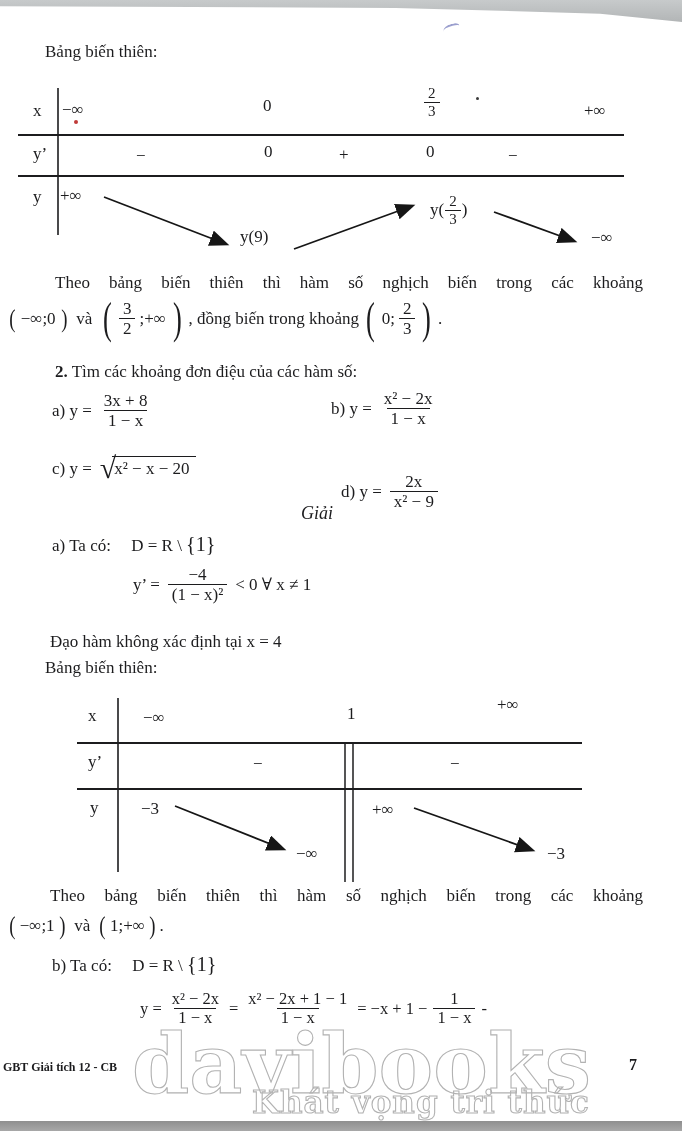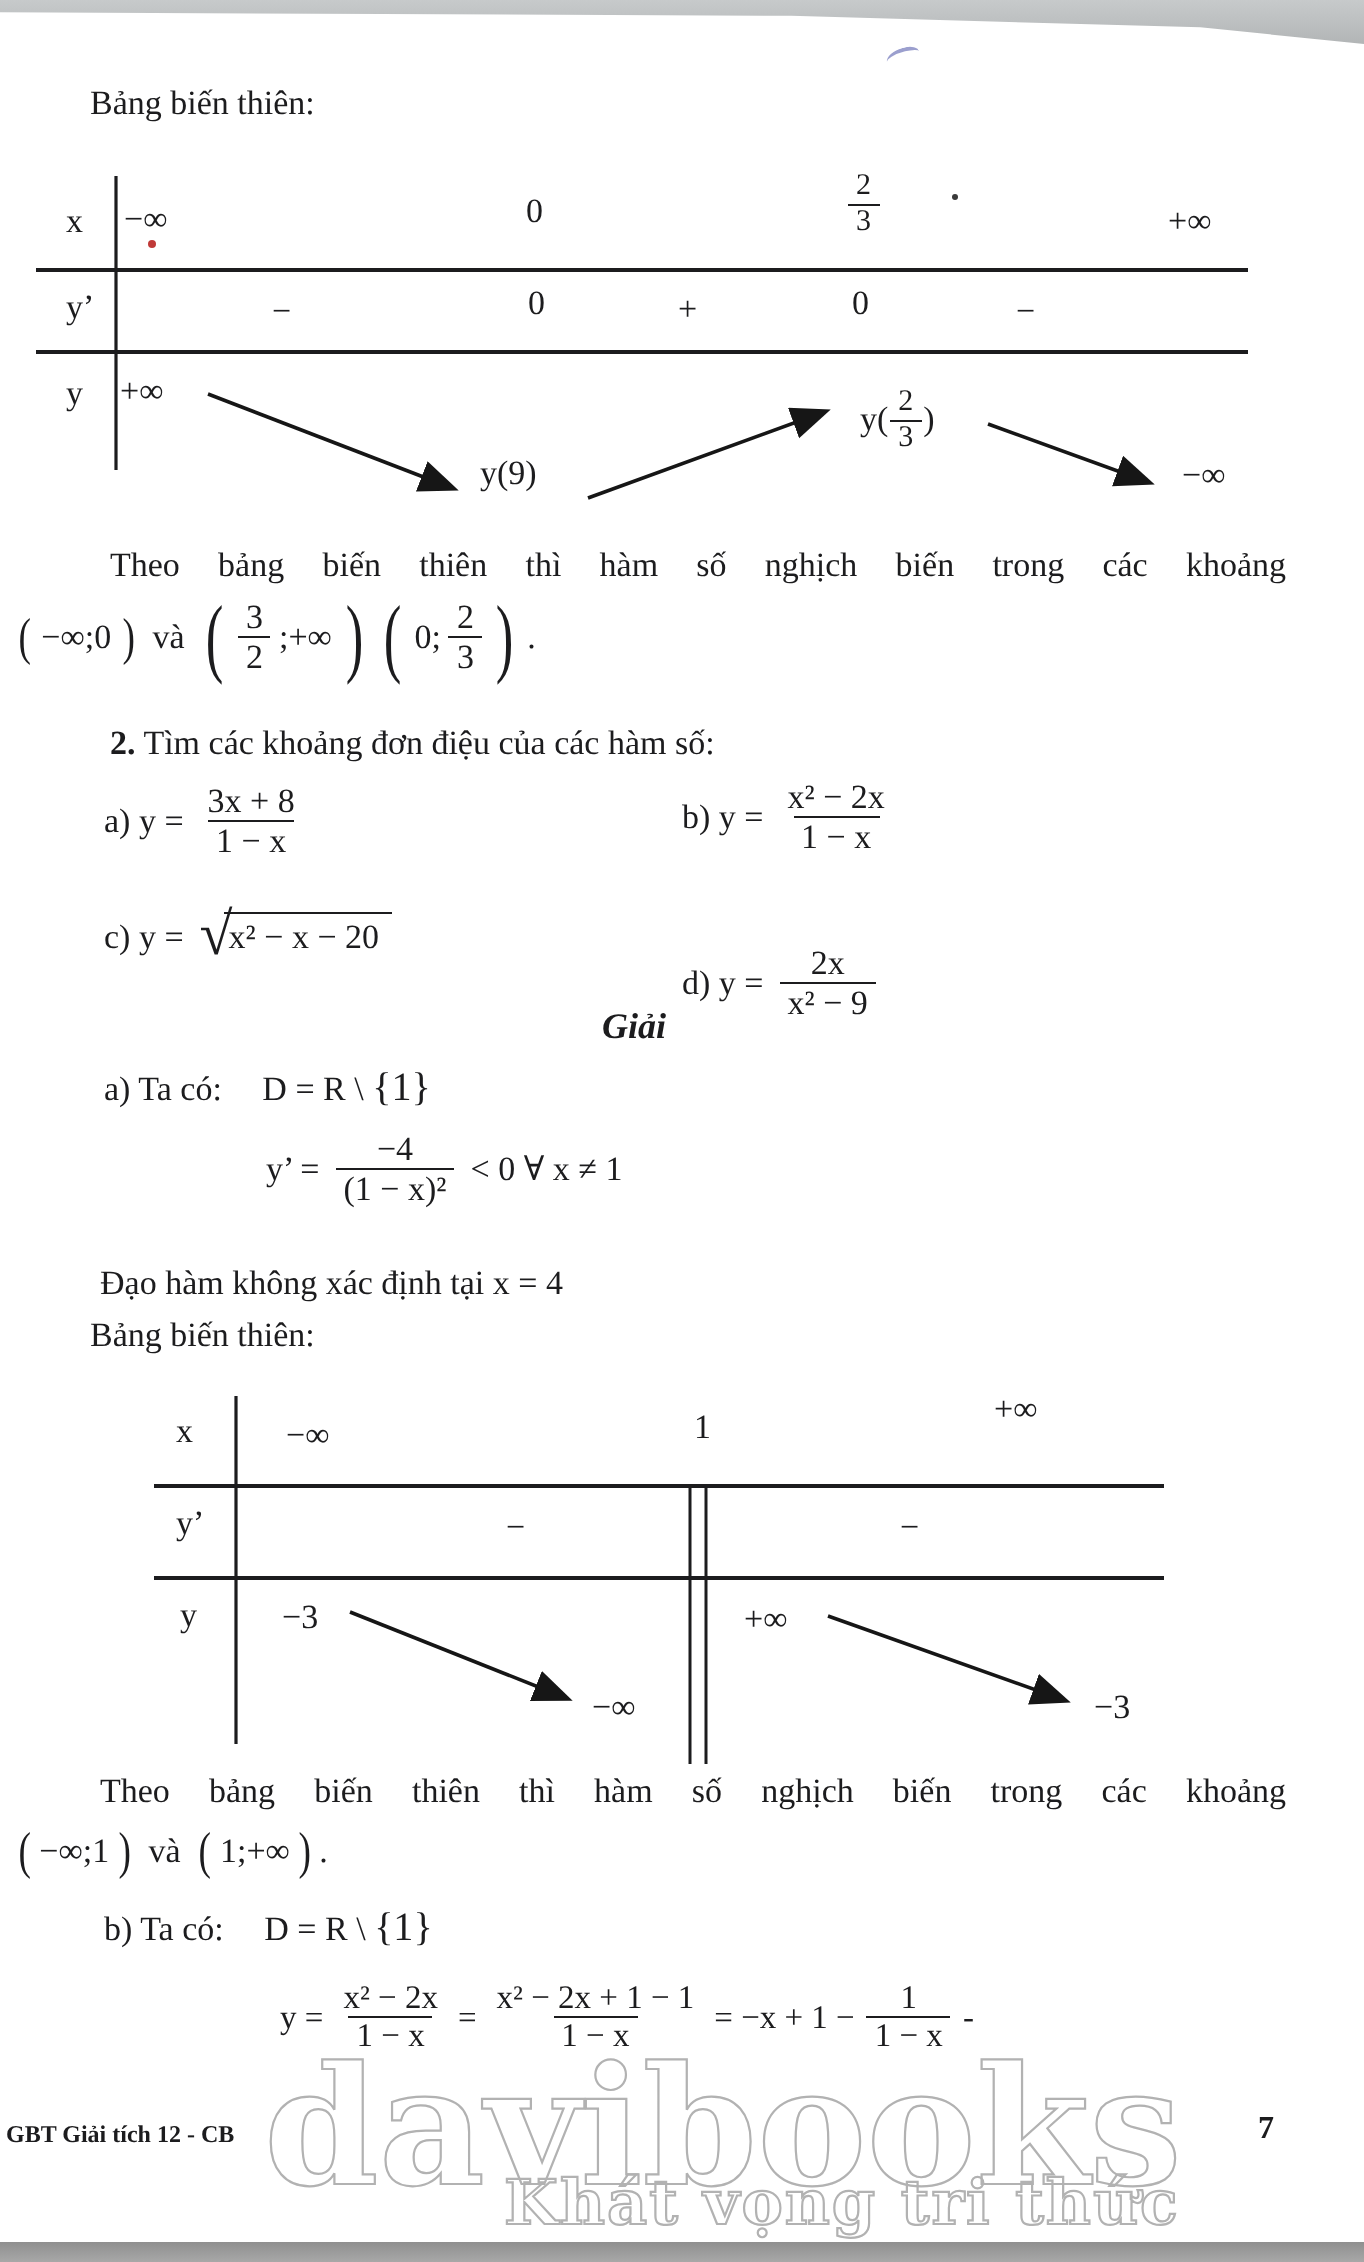--- a/index.html
+++ b/index.html
@@ -35,21 +35,21 @@
     border-top:2px solid rgba(122,127,190,.75);border-radius:60% 40% 0 0;transform:rotate(-14deg);}
   .red-dot{position:absolute;left:74px;top:120px;width:4px;height:4px;border-radius:50%;background:#c03a38;z-index:2;}
   .spec-dot{position:absolute;left:476px;top:97px;width:3px;height:3px;border-radius:50%;background:#3a3a3a;z-index:2;}
   
   .wm{position:absolute;z-index:1;color:rgba(255,255,255,0);
     -webkit-text-stroke:1.1px #b2b2b2;font-family:"DejaVu Serif",serif;font-weight:bold;white-space:nowrap;}
   .wm-main{left:132px;top:1016px;font-size:82px;letter-spacing:0;}
   .wm-sub{left:252px;top:1084px;font-size:31px;letter-spacing:1px;}
   .footer-left{font-size:12px;font-weight:bold;}
   .pageno{font-size:16px;font-weight:bold;}
-  .solve-title{font-size:18px;font-weight:bold;font-style:italic;}
+  .solve-title{font-size:18px;font-weight:normal;font-style:italic;}
   svg.overlay{position:absolute;left:0;top:0;z-index:2;pointer-events:none;}
   .gap6{gap:6px;} .gap8{gap:8px;}
 </style>
 </head>
 <body>
 
 <div class="scanbar-top"></div>
 <div class="scanbar-bottom"></div>
 <div class="pen-mark"></div>
 <div class="red-dot"></div>
@@ -94,20 +94,21 @@
     <span>−∞;0</span>
     <span class="medp">)</span>
   <span style="margin:0 4px">và</span>
   <span class="bigp">(</span>
     <span class="frac">
       <span class="fnum">3</span>
       <span class="fden">2</span>
     </span>
     <span>;+∞</span>
     <span class="bigp">)</span>
+  <span>, đồng biến trong khoảng</span>
   <span class="bigp">(</span>
     <span>0;</span>
     <span class="frac">
       <span class="fnum">2</span>
       <span class="fden">3</span>
     </span>
     <span class="bigp">)</span>
   <span>.</span>
 </div>
 
@@ -115,21 +116,21 @@
   <span class="bold">2.</span>
   <span>Tìm các khoảng đơn điệu của các hàm số:</span>
 </div>
 <div class="abs flexrow gap8" style="left:52px;top:391px">
   <span>a) y =</span>
   <span class="frac">
       <span class="fnum">3x + 8</span>
       <span class="fden">1 − x</span>
     </span>
 </div>
-<div class="abs flexrow gap8" style="left:341px;top:389px">
+<div class="abs flexrow gap8" style="left:331px;top:389px">
   <span>b) y =</span>
   <span class="frac">
       <span class="fnum">x² − 2x</span>
       <span class="fden">1 − x</span>
     </span>
 </div>
 <div class="abs flexrow gap8" style="left:52px;top:455px">
   <span>c) y =</span>
   <span class="sqrt">
       <span class="rad">√</span>

